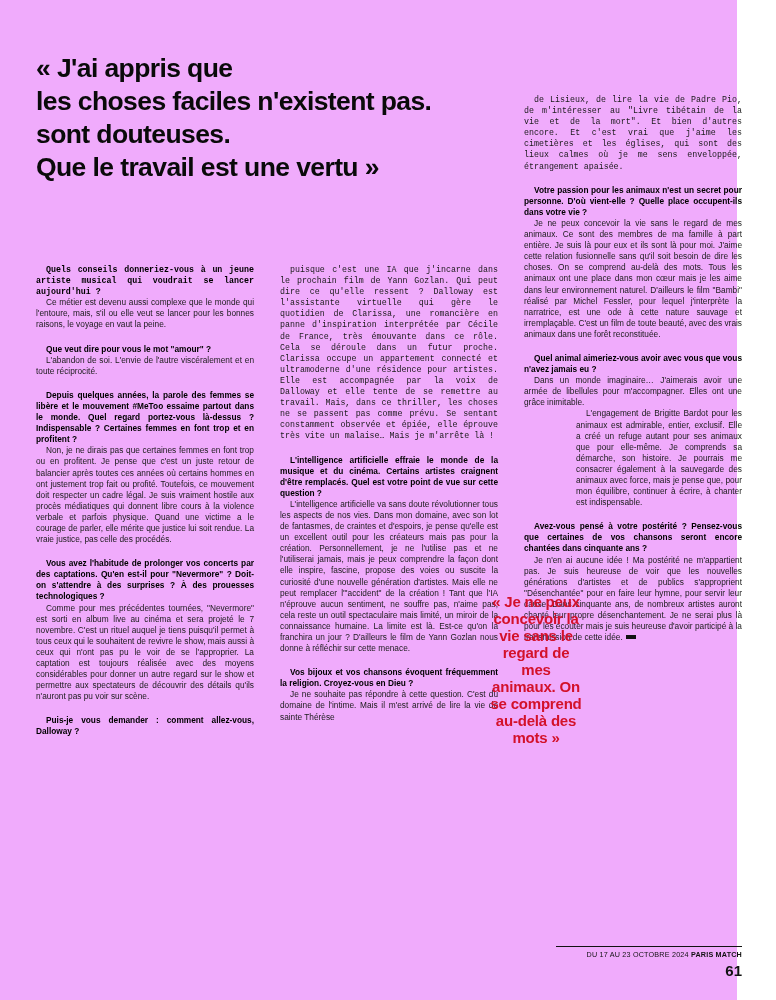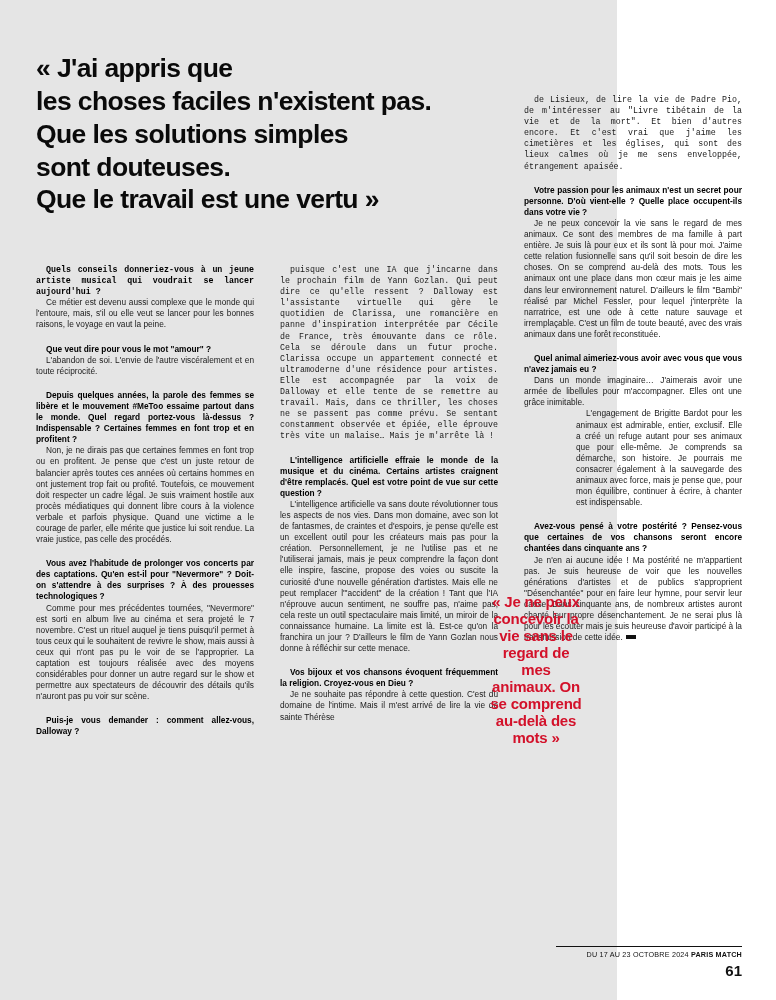--- a/index.html
+++ b/index.html
@@ -11,23 +11,23 @@
     width: 776px;
     height: 1000px;
     font-family: "Liberation Sans", sans-serif;
     color: #111111;
     position: relative;
     overflow: hidden;
   }
   .page {
     position: absolute;
     left: 0; top: 0;
-    width: 617px;
+    width: 737px;
     height: 1000px;
-    background: #e5e5e5;
+    background: #f0abfc;
   }
   
   .headline {
     position: absolute;
     left: 36px;
     top: 52px;
     width: 430px;
     font-family: "Liberation Sans", sans-serif;
     font-weight: bold;
     font-size: 26.5px;
@@ -128,21 +128,20 @@
   }
 </style>
 </head>
 <body>
 
 <div class="page">
 
   <div class="headline">
     <div>« J'ai appris que</div>
     <div>les choses faciles n'existent pas.</div>
-    <div>Que les solutions simples</div>
     <div>sont douteuses.</div>
     <div>Que le travail est une vertu »</div>
   </div>
 
   <div class="cols">
 
     <div class="col col1">
       <p class="q nospace">Quels conseils donneriez-vous à un jeune artiste musical qui voudrait se lancer aujourd'hui ?</p>
       <p>Ce métier est devenu aussi complexe que le monde qui l'entoure, mais, s'il ou elle veut se lancer pour les bonnes raisons, le voyage en vaut la peine.</p>
       <p class="q">Que veut dire pour vous le mot "amour" ?</p>

